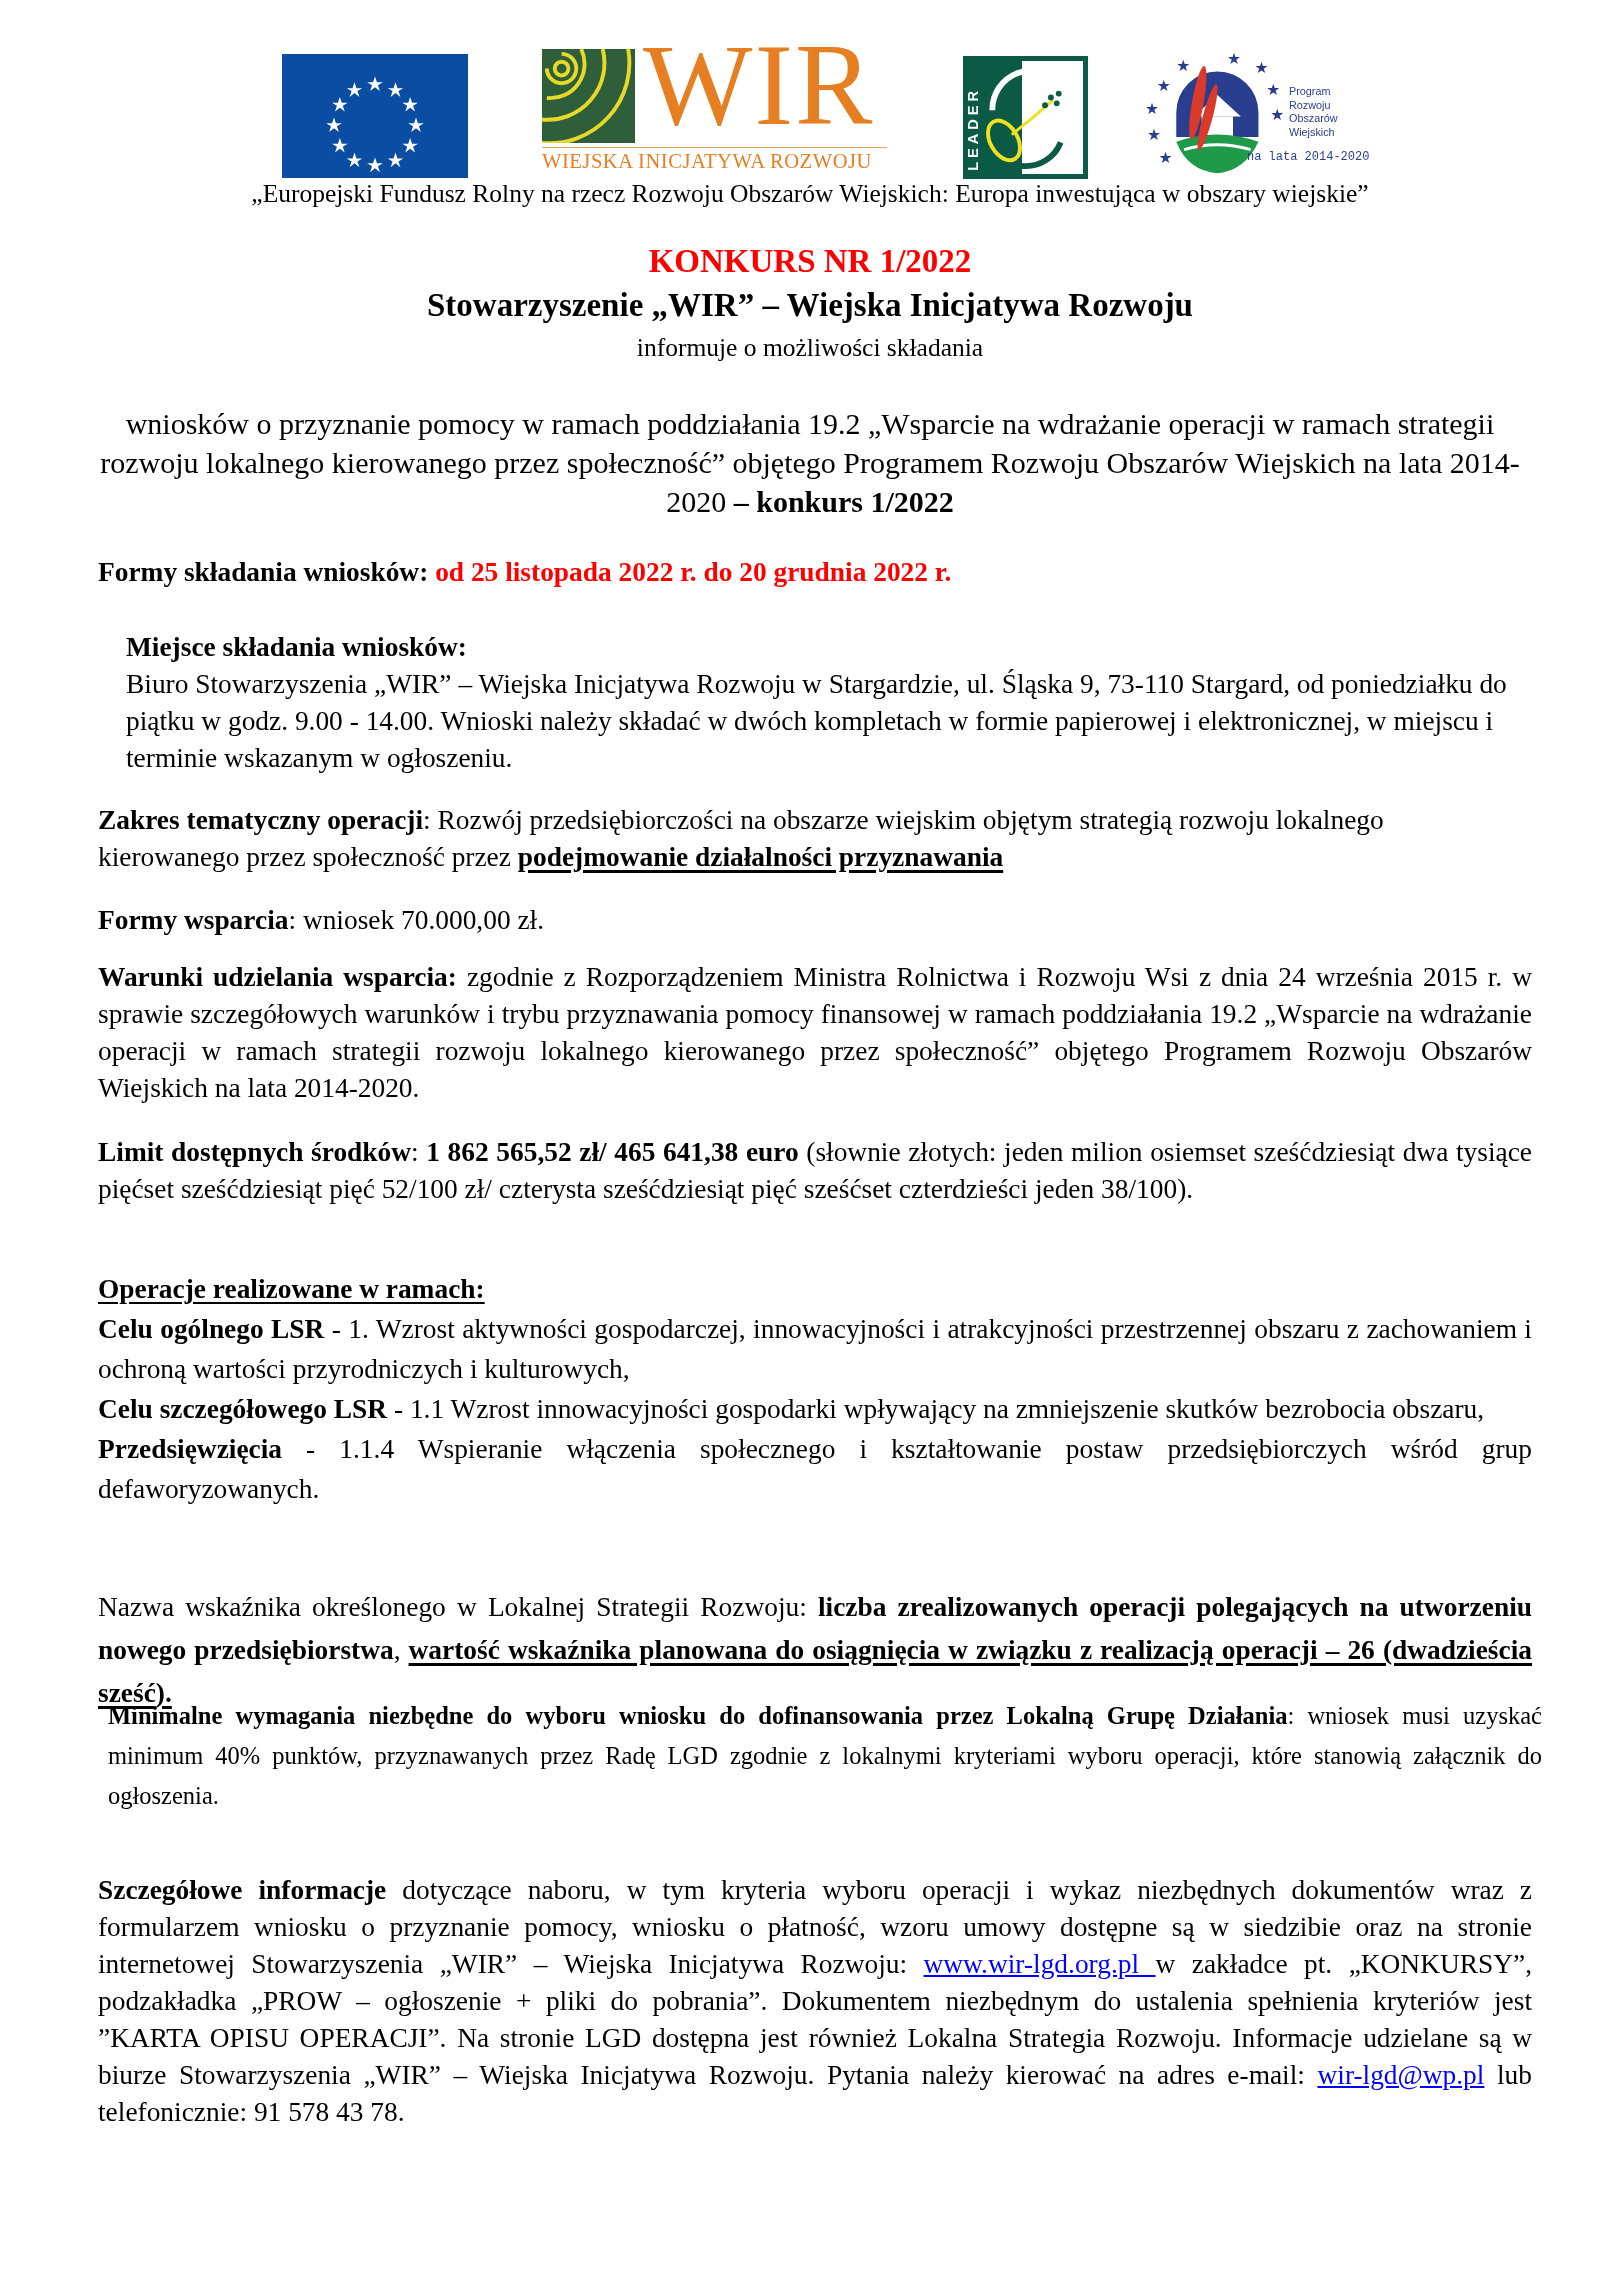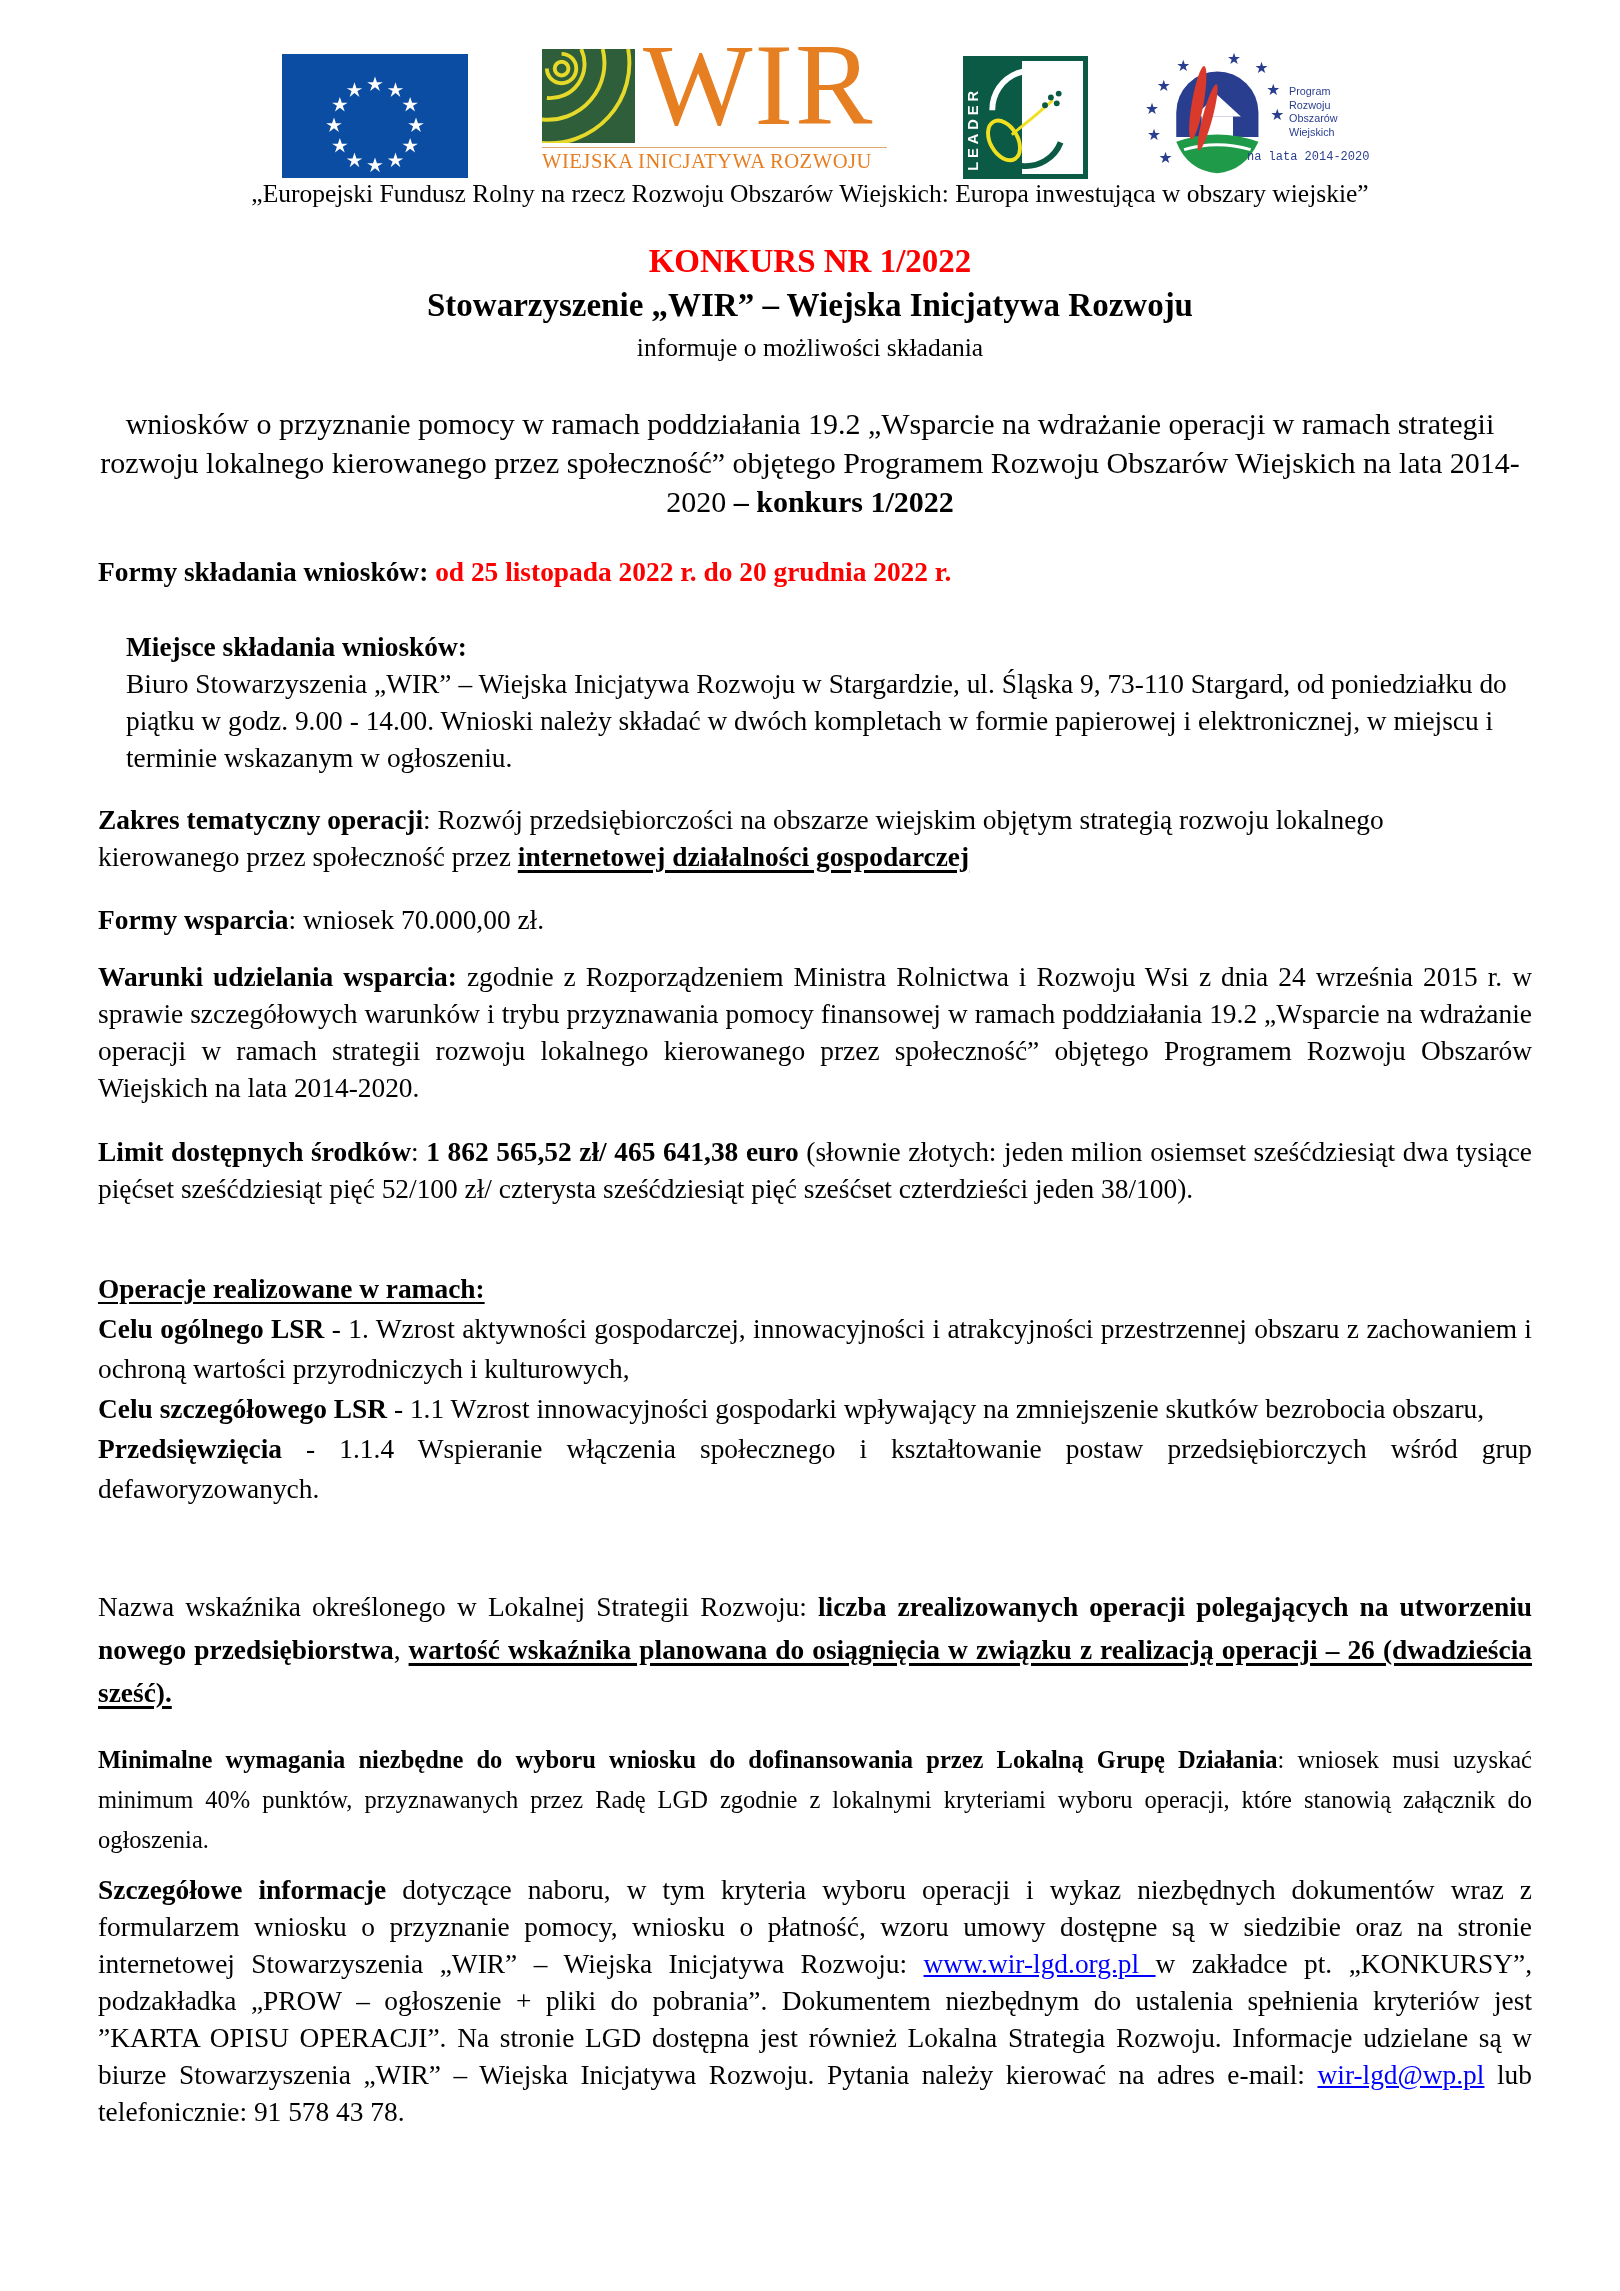--- a/index.html
+++ b/index.html
@@ -134,21 +134,21 @@
 <div class="block" style="top:554px;">
   <b>Formy składania wniosków: </b><b class="red">od 25 listopada 2022 r. do  20 grudnia 2022 r.</b>
 </div>
 
 <div class="block" style="top:629px;margin-left:28px;">
   <b>Miejsce składania wniosków:</b><br>
   <span>Biuro Stowarzyszenia „WIR” – Wiejska Inicjatywa Rozwoju w Stargardzie, ul. Śląska 9, 73-110 Stargard, od poniedziałku do piątku w godz. 9.00 - 14.00. Wnioski należy składać w dwóch kompletach w formie papierowej i elektronicznej, w miejscu i terminie wskazanym w ogłoszeniu.</span>
 </div>
 
 <div class="block" style="top:802px;">
-  <b>Zakres tematyczny operacji</b><span>:  </span><span>Rozwój przedsiębiorczości na obszarze wiejskim objętym strategią rozwoju lokalnego kierowanego przez społeczność przez </span><b class="u">internetowej działalności gospodarczej</b>
+  <b>Zakres tematyczny operacji</b><span>:  </span><span>Rozwój przedsiębiorczości na obszarze wiejskim objętym strategią rozwoju lokalnego kierowanego przez społeczność przez </span><b class="u">podejmowanie działalności przyznawania</b>
 </div>
 
 <div class="block" style="top:902px;">
   <b>Formy wsparcia</b><span>: wniosek 70.000,00 zł.</span>
 </div>
 
 <div class="block justify" style="top:959px;">
   <b>Warunki udzielania wsparcia:</b><span> zgodnie  z Rozporządzeniem Ministra Rolnictwa i Rozwoju Wsi z dnia 24 września 2015 r. w sprawie szczegółowych warunków i trybu przyznawania pomocy finansowej w ramach poddziałania  19.2 „Wsparcie na wdrażanie operacji w ramach strategii rozwoju lokalnego kierowanego przez społeczność” objętego Programem Rozwoju Obszarów Wiejskich na lata 2014-2020.</span>
 </div>
 
@@ -160,20 +160,20 @@
   <b class="u" style="text-decoration-thickness:2px;">Operacje realizowane w ramach:</b><br>
   <b>Celu ogólnego LSR</b><span> - 1. Wzrost aktywności gospodarczej, innowacyjności i atrakcyjności przestrzennej obszaru z zachowaniem i ochroną wartości przyrodniczych i kulturowych,</span><br>
   <b>Celu szczegółowego LSR</b><span> - 1.1  Wzrost innowacyjności gospodarki wpływający na zmniejszenie skutków bezrobocia obszaru,</span><br>
   <b>Przedsięwzięcia</b><span> - 1.1.4 Wspieranie włączenia społecznego i kształtowanie postaw przedsiębiorczych wśród grup defaworyzowanych.</span>
 </div>
 
 <div class="block justify" style="top:1586px; line-height:43px;">
   <span>Nazwa wskaźnika określonego w Lokalnej Strategii Rozwoju: </span><b>liczba zrealizowanych operacji polegających na utworzeniu nowego przedsiębiorstwa</b><span>, </span><b class="u">wartość wskaźnika planowana do osiągnięcia w związku z realizacją operacji – 26 (dwadzieścia sześć).</b>
 </div>
 
-<div class="block justify small" style="top:1740px; line-height:40px;">
+<div class="block justify small" style="top:1696px; line-height:40px;margin-left:10px;">
   <b>Minimalne wymagania niezbędne do wyboru wniosku do dofinansowania przez Lokalną Grupę Działania</b><span>: wniosek musi uzyskać minimum 40% punktów, przyznawanych przez Radę LGD zgodnie z lokalnymi kryteriami wyboru operacji, które stanowią załącznik do ogłoszenia.</span>
 </div>
 
 <div class="block justify" style="top:1872px; line-height:37px;">
   <b>Szczegółowe informacje</b><span> dotyczące naboru, w tym kryteria wyboru operacji i wykaz niezbędnych dokumentów wraz z formularzem wniosku o przyznanie pomocy, wniosku o płatność, wzoru umowy dostępne są w siedzibie oraz na stronie internetowej Stowarzyszenia „WIR” – Wiejska Inicjatywa Rozwoju: </span><a class="link" href="#">www.wir-lgd.org.pl </a><span>w zakładce pt. „KONKURSY”, podzakładka „PROW – ogłoszenie + pliki do pobrania”. Dokumentem niezbędnym do ustalenia spełnienia kryteriów  jest ”KARTA OPISU OPERACJI”. Na stronie LGD dostępna jest również Lokalna Strategia Rozwoju. Informacje udzielane są w biurze Stowarzyszenia „WIR” – Wiejska Inicjatywa Rozwoju. Pytania należy kierować na adres e-mail: </span><a class="link" href="#">wir-lgd@wp.pl</a><span> lub telefonicznie: 91 578 43 78.</span>
 </div>
 
 
 </body></html>

